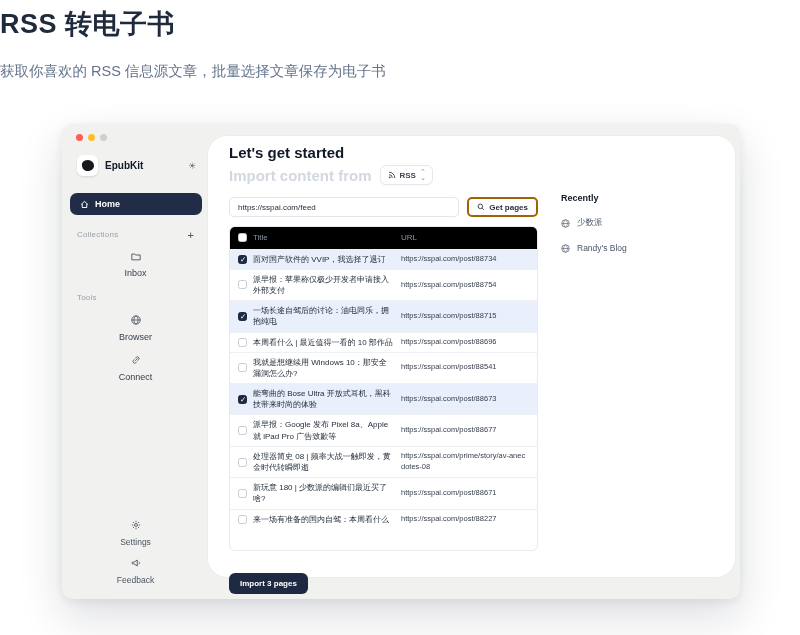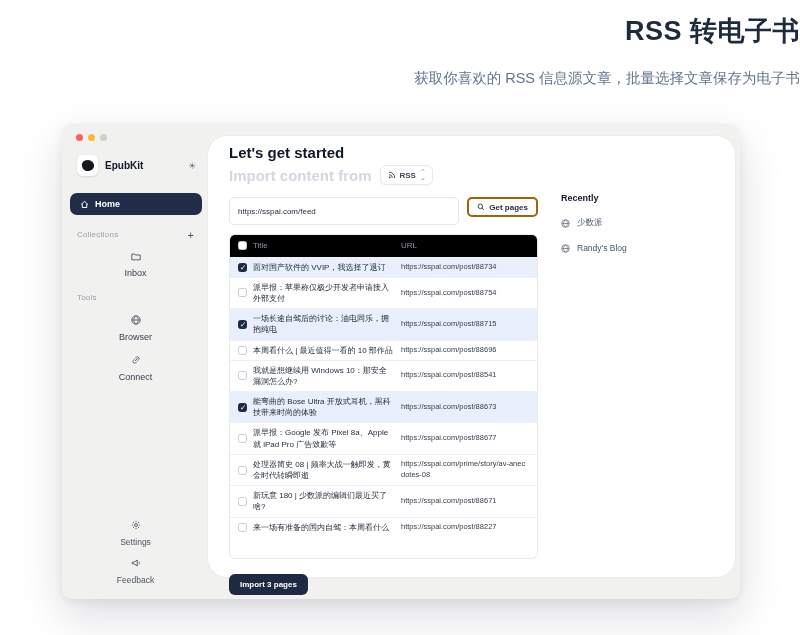--- a/index.html
+++ b/index.html
@@ -1,20 +1,20 @@
 <!DOCTYPE html>
 <html><head>
 <meta charset="utf-8">
 <style>
   * { margin:0; padding:0; box-sizing:border-box; }
   html,body { width:800px; height:635px; overflow:hidden; background:#fff;
     font-family:"Liberation Sans","DejaVu Sans",sans-serif; }
 
   
-  .hero { text-align:right; padding-top:13px; }
+  .hero { text-align:left; padding-top:6px; }
   .hero h1 { font-size:27px; font-weight:700; color:#1f2a3d; letter-spacing:.5px; }
   .hero p { margin-top:20px; font-size:14.5px; color:#64748b; }
 
   
   .window { position:absolute; left:62px; top:124px; width:678px; height:475px;
     background:#f1f1ef; border-radius:10px;
     box-shadow:0 18px 45px rgba(15,23,42,.14), 0 3px 10px rgba(15,23,42,.07); }
 
   
   .sidebar { position:absolute; left:0; top:0; bottom:0; width:146px;
@@ -49,21 +49,21 @@
 
   .h2 { font-size:15px; font-weight:700; color:#111827; }
   .import-line { display:flex; align-items:center; gap:8px; margin-top:4px; }
   .import-line .ghost { font-size:15px; font-weight:600; color:#d3d8e0; }
   .src-pill { display:inline-flex; align-items:center; gap:4px; border:1px solid #e6e8ec;
     border-radius:6px; padding:3px 7px; background:#fff; box-shadow:0 1px 1px rgba(0,0,0,.03);
     font-size:8px; font-weight:700; color:#3f4856;text-align:center; }
   .src-pill .sel { color:#9aa1ad; font-size:7px; line-height:6px; letter-spacing:-1px; }
 
   .feed-row { display:flex; gap:8px; margin-top:12px; }
-  .feed-input { flex:1; height:28px; border:1px solid #e3e6eb; border-radius:5px;
+  .feed-input { flex:1; height:20px; border:1px solid #e3e6eb; border-radius:5px;
     font-size:8px; color:#1f2937; padding:0 8px; outline:none; font-family:inherit; }
   .get-btn { height:20px; border:2px solid #a16207; border-radius:5px; background:#fff;
     display:inline-flex; align-items:center; gap:4px; padding:0 8px;
     font-size:8px; font-weight:600; color:#27303f; }
 
   
   .tbl { margin-top:9px; border:1px solid #e8eaee; border-radius:6px; min-height:262px;
     overflow:hidden; background:#fff; }
   .tr { display:flex; align-items:center; padding:4px 8px; border-top:1px solid #eef0f3; }
   .tr.head { border-top:none; background:#000000; color:#8a94a6; padding:5px 8px; }
@@ -72,21 +72,21 @@
   .c-url { flex:1; font-size:7.5px; color:#39414f; word-break:break-all; line-height:1.45; }
   .tr.head .c-title, .tr.head .c-url { font-size:8px; color:#8a94a6; }
   .t-text { font-size:8px; color:#1f2937; line-height:1.4; }
   .cbox { flex:0 0 auto; width:9px; height:9px; border:1px solid #c6ccd6; border-radius:2.5px;
     background:#fff; position:relative; }
   .tr.checked .cbox { background:#1e2942; border-color:#1e2942; }
   .tr.checked .cbox::after { content:"✓"; position:absolute; left:1.1px; top:-1.2px;
     color:#fff; font-size:7.5px; font-weight:700; }
   .filler { height:21px; }
 
-  .import-btn { margin-top:15px; background:#1e2942; color:#fff; border:none;
+  .import-btn { margin-top:22px; background:#1e2942; color:#fff; border:none;
     border-radius:6px; padding:6px 11px; font-size:8px; font-weight:700; font-family:inherit; }
 
   
   .recent-label { font-size:9px; font-weight:700; color:#111827; }
   .recent-item { display:flex; align-items:center; gap:7px; margin-top:14px;
     font-size:8.5px; color:#475569; }
 
   svg { display:block; }
 </style>
 </head>

